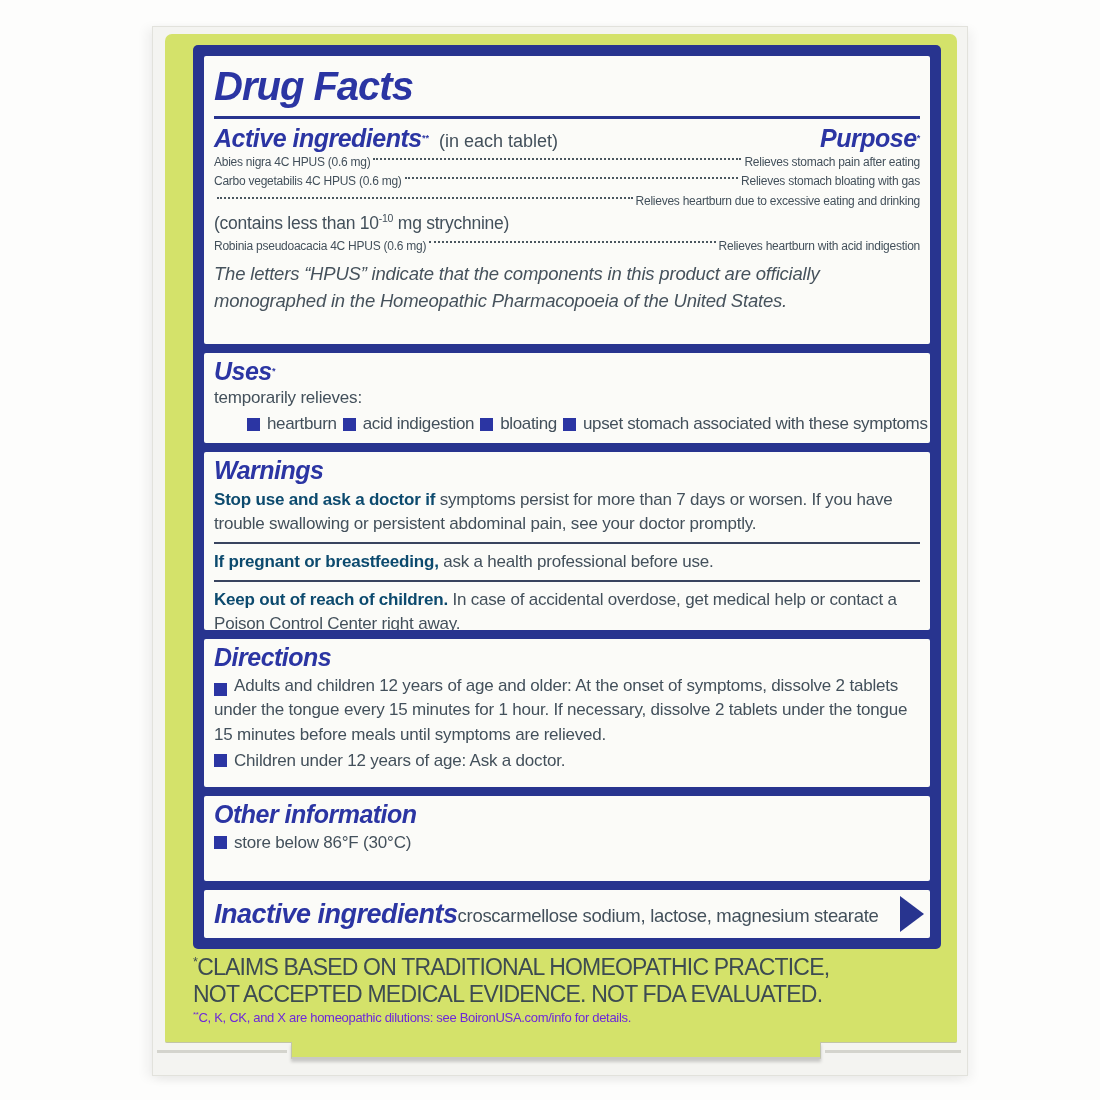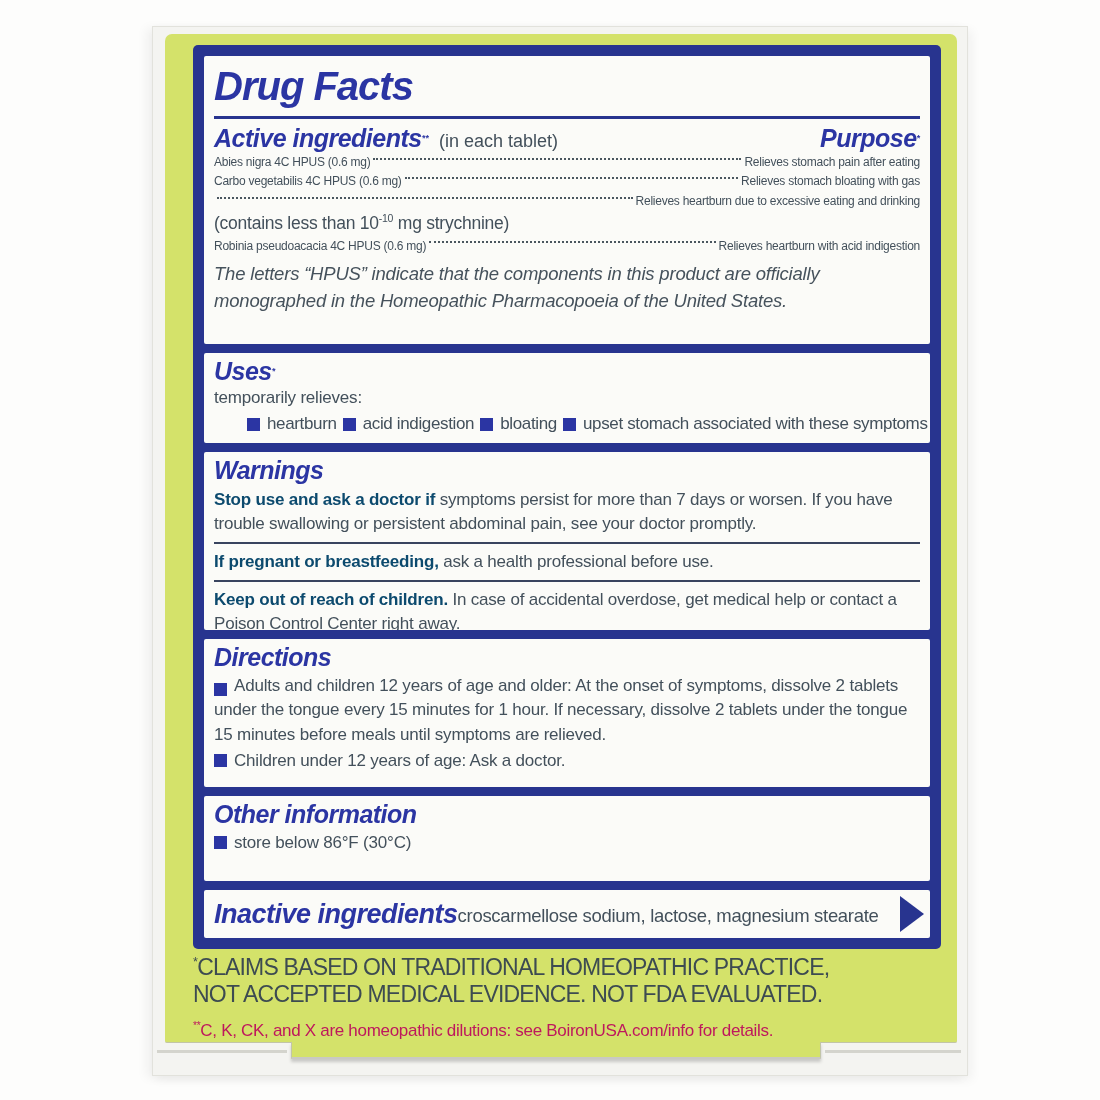--- a/index.html
+++ b/index.html
@@ -77,21 +77,21 @@
   .dir-item.wrapped .bullet-sq { margin-right:7px; }
 
   .h-inactive { font-size:27px; font-weight:bold; font-style:italic; color:var(--blue); letter-spacing:-0.5px; }
   .inactive-text { font-size:18.5px; letter-spacing:-0.3px; transform:translateY(2px); }
   .next-arrow { position:absolute; right:6px; top:50%; transform:translateY(-50%); width:0; height:0;
     border-top:18px solid transparent; border-bottom:18px solid transparent; border-left:24px solid var(--navy); }
 
   .footer { position:absolute; left:28px; top:920px; width:736px; color:#3c4a50; }
   .foot-claims { font-size:23px; letter-spacing:-0.8px; line-height:1.18; color:#3d4b51; font-weight:normal; }
   .foot-claims sup { font-size:0.55em; vertical-align:super; }
-  .foot-dil { font-size:17px; letter-spacing:-0.3px; margin-top:12px; color:#be185d; }
+  .foot-dil { font-size:13px; letter-spacing:-0.3px; margin-top:2px; color:#6d28d9; }
 </style>
 </head>
 <body>
 
 <div class="stage">
   <div class="carton">
     <div class="green">
 
       <div class="panel">
 

